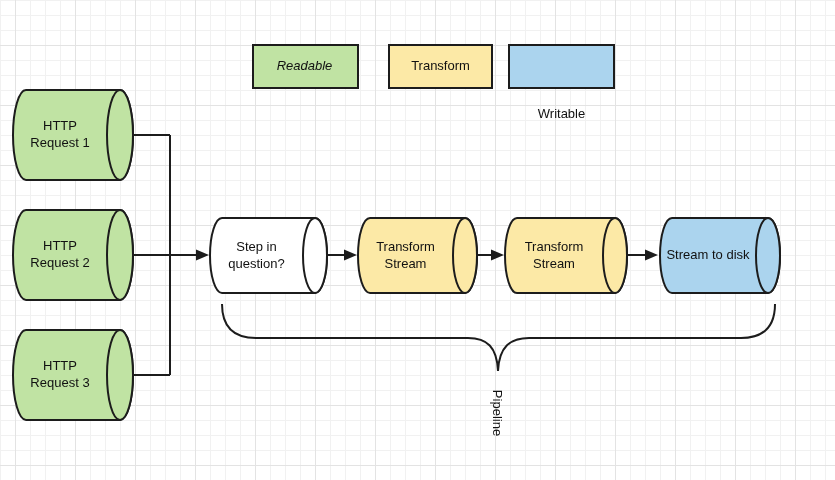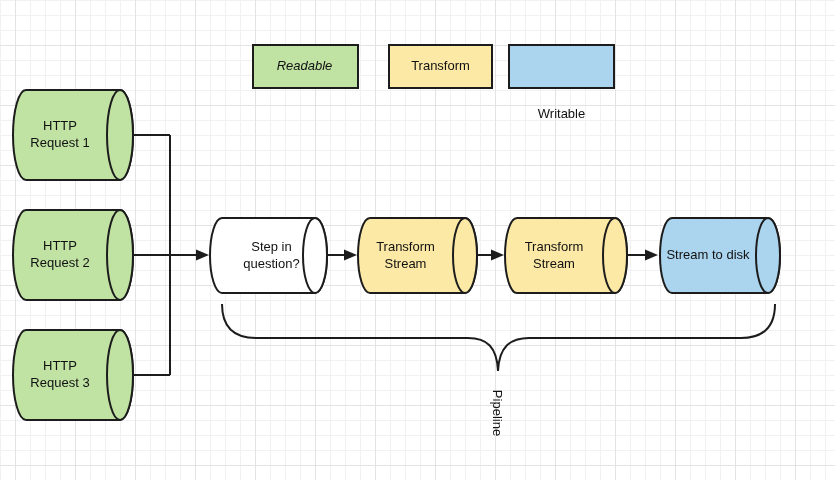--- a/index.html
+++ b/index.html
@@ -103,21 +103,21 @@
   <div class="lbl" style="left:389px; top:45px; width:103px; height:43px;">Transform</div>
   <div class="lbl" style="left:509px; top:45px; width:105px; height:43px;margin-top:48px;">Writable</div>
 
   <div class="lbl" style="left:13px; top:90px; width:94px; height:90px;">HTTP
 Request 1</div>
   <div class="lbl" style="left:13px; top:210px; width:94px; height:90px;">HTTP
 Request 2</div>
   <div class="lbl" style="left:13px; top:330px; width:94px; height:90px;">HTTP
 Request 3</div>
 
-  <div class="lbl" style="left:210px; top:218px; width:93px; height:75px;padding-left:15px;">Step in
+  <div class="lbl" style="left:210px; top:218px; width:93px; height:75px;">Step in
 question?</div>
   <div class="lbl" style="left:358px; top:218px; width:95px; height:75px;">Transform
 Stream</div>
   <div class="lbl" style="left:505px; top:218px; width:98px; height:75px;">Transform
 Stream</div>
   <div class="lbl" style="left:660px; top:218px; width:96px; height:75px;">Stream to disk</div>
 
   <div class="brace-lbl">Pipeline</div>
 
 </div>

